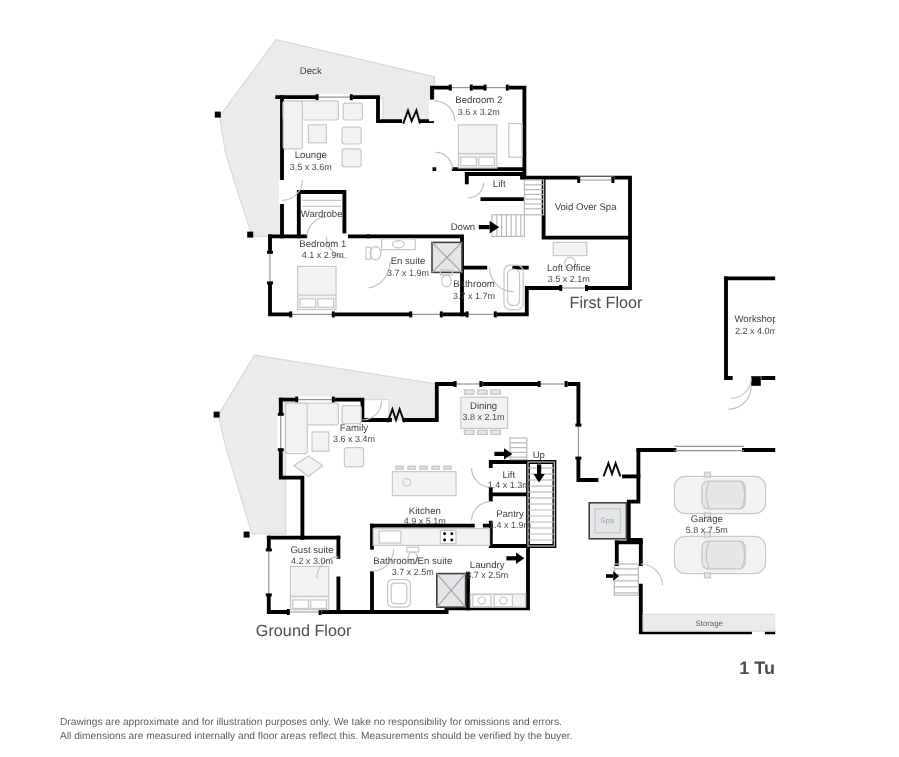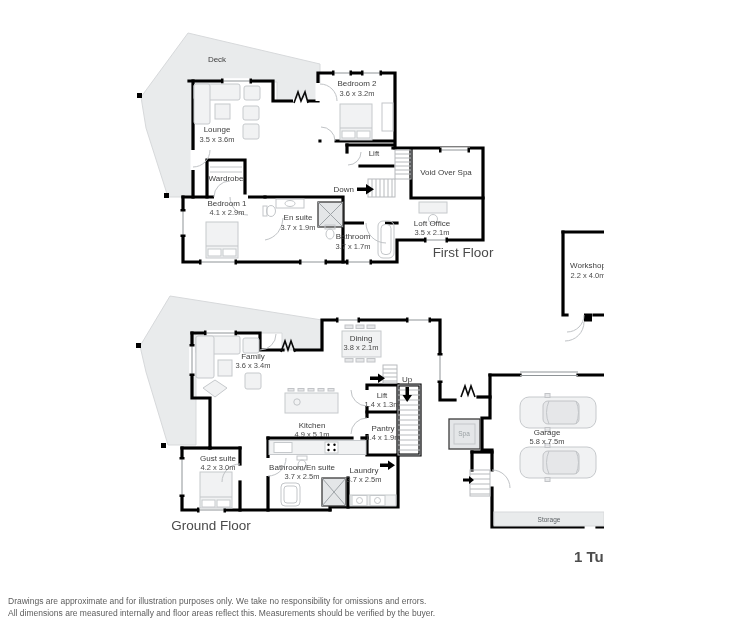--- a/index.html
+++ b/index.html
@@ -1,16 +1,16 @@
 <!DOCTYPE html>
 <html><head>
 <meta charset="utf-8">
 <style>
   html,body{margin:0;padding:0;background:#ffffff;}
-  .page{position:relative;width:604px;height:631px;background:#fff;overflow:hidden;}
+  .page{position:relative;width:604px;height:631px;background:#fff;overflow:hidden;margin-left:42px;}
   svg{display:block;}
   svg text{font-family:"Liberation Sans","DejaVu Sans",sans-serif;fill:#3d3d3d;}
   .wall{stroke:#000;stroke-width:3.2;fill:none;stroke-linecap:square;}
   .stub{fill:#000;}
   .gap{fill:#ffffff;stroke:none;}
   .deck{fill:#e9ebec;stroke:#d7d9db;stroke-width:1;}
   .post{fill:#000;}
   .thin{fill:none;stroke:#c3c6c9;stroke-width:1;}
   .furn{fill:#f1f2f3;stroke:#c6c9cc;stroke-width:1;}
   .furnw{fill:#ffffff;stroke:#c6c9cc;stroke-width:1;}

